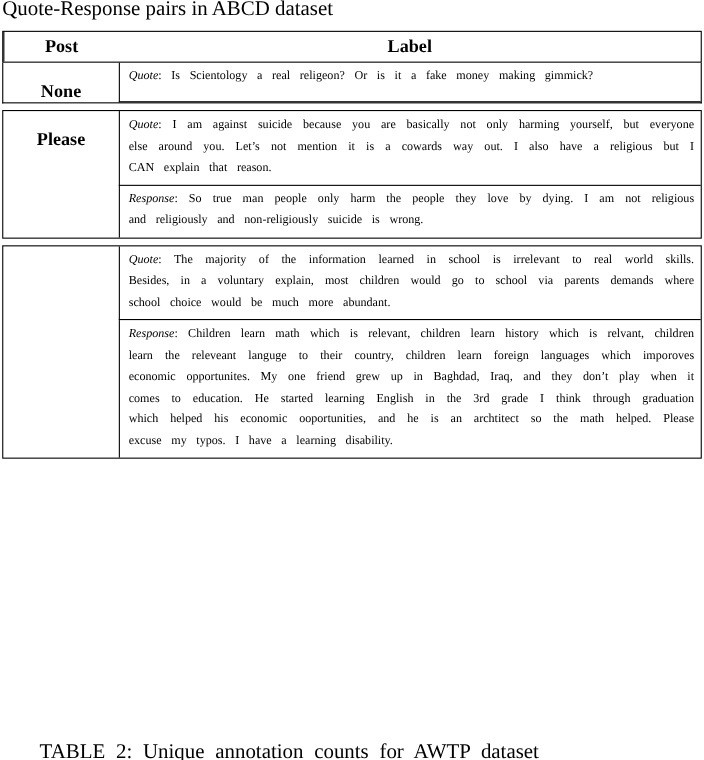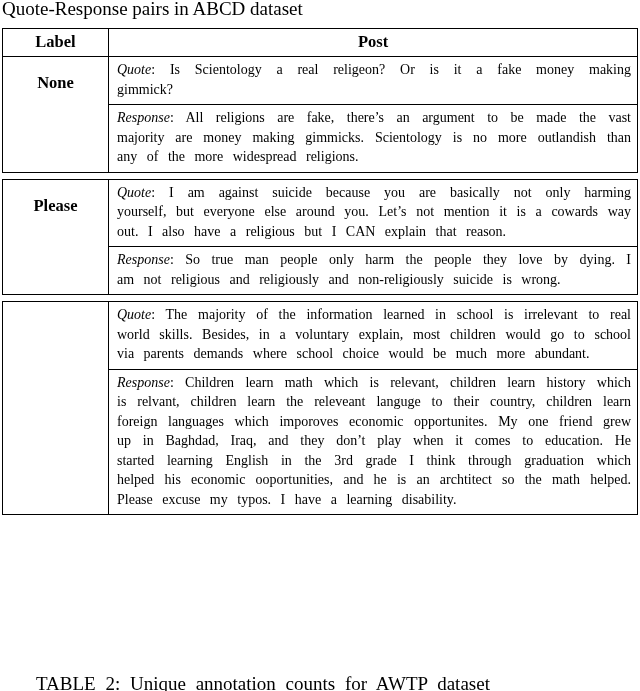--- a/index.html
+++ b/index.html
@@ -55,21 +55,21 @@
     display: flex;
     align-items: flex-start;
     justify-content: center;
     padding-top: 16px;
     font-weight: bold;
     font-size: 16.5px;
     text-align: center;
   }
   .qblock, .rblock {
     grid-column: 2;
-    font-size: 14px;
+    font-size: 11px;
     line-height: 19.5px;
     text-align: justify;
     word-spacing: 6px;
     padding: 3px 6px 5px 8px;
     border-left: 1.5px solid #000;
   }
   .qblock {
     grid-row: 1;
     border-bottom: 1.5px solid #000;
   }
@@ -92,33 +92,30 @@
 </head>
 <body>
 
 <div class="page">
 
   <div class="caption-top">Quote-Response pairs in ABCD dataset</div>
 
   <div class="tablewrap">
 
     <div class="thead">
+      <div class="hcell hpost">Post</div>
       <div class="hcell hlabel">Label</div>
-      <div class="hcell hpost">Post</div>
     </div>
 
     <div class="tsection">
       <div class="lcell">
         <span>None</span>
       </div>
       <div class="qblock">
         <span class="lead">Quote</span><span>: Is Scientology a real religeon? Or is it a fake money making gimmick?</span>
-      </div>
-      <div class="rblock">
-        <span class="lead">Response</span><span>: All religions are fake, there’s an argument to be made the vast majority are money making gimmicks. Scientology is no more outlandish than any of the more widespread religions.</span>
       </div>
     </div>
 
     <div class="tsection gap">
       <div class="lcell">
         <span>Please</span>
       </div>
       <div class="qblock">
         <span class="lead">Quote</span><span>: I am against suicide because you are basically not only harming yourself, but everyone else around you. Let’s not mention it is a cowards way out. I also have a religious but I CAN explain that reason.</span>
       </div>

